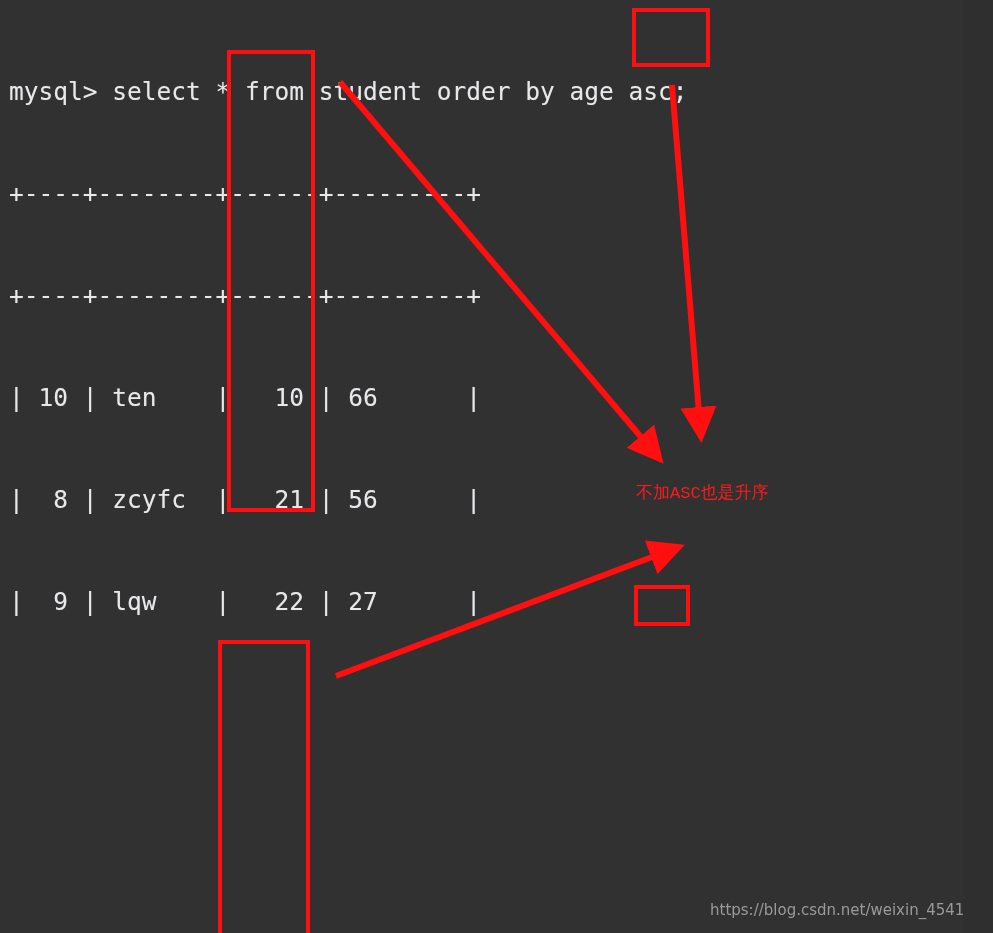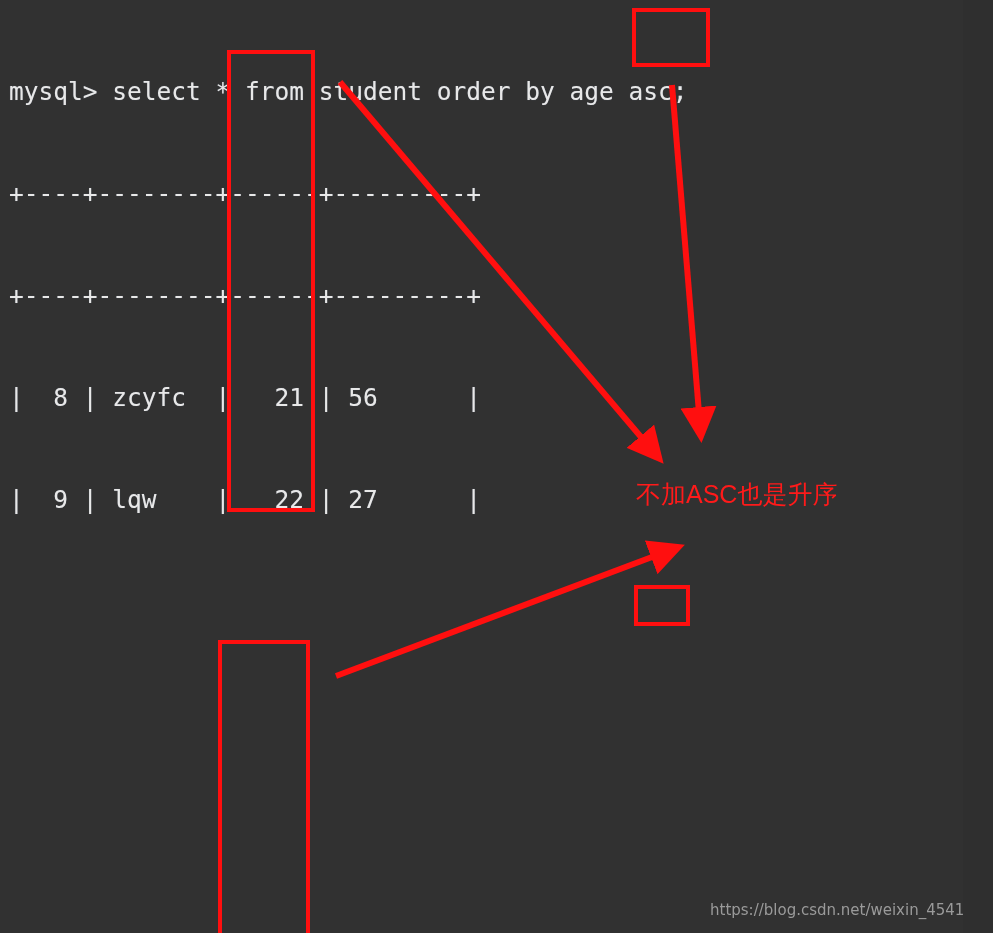--- a/index.html
+++ b/index.html
@@ -49,22 +49,22 @@
   #box-asc      { left: 632px; top: 8px;   width: 78px;  height: 59px; }
   #box-age-1    { left: 227px; top: 50px;  width: 88px;  height: 462px; }
   #box-empty    { left: 634px; top: 585px; width: 56px;  height: 41px; }
   #box-age-2    { left: 218px; top: 640px; width: 92px;  height: 300px; }
 
   .cn-note {
     position: absolute;
     left: 636px;
     top: 482px;
     color: #ff1a1a;
-    font-family: Liberation Sans, sans-serif;
-    font-size: 25px;
+    font-family: Liberation Mono, monospace;
+    font-size: 17px;
     line-height: 24px;
     white-space: nowrap;
     z-index: 4;
   }
   .watermark {
     position: absolute;
     left: 710px;
     top: 901px;
     color: #9a9a9a;
     font-family: "DejaVu Sans", "Liberation Sans", sans-serif;
@@ -76,20 +76,21 @@
 </style>
 </head>
 <body>
 
 <div id="screen">
 
   <div class="term">
     <div class="line">mysql&gt; select * from student order by age asc;</div>
     <div class="line">+----+--------+------+---------+</div>
     <div class="line">+----+--------+------+---------+</div>
+    <div class="line">| 10 | ten    |   10 | 66      |</div>
     <div class="line">|  8 | zcyfc  |   21 | 56      |</div>
     <div class="line">|  9 | lqw    |   22 | 27      |</div>
     
     
     
     
     
     
     
     

